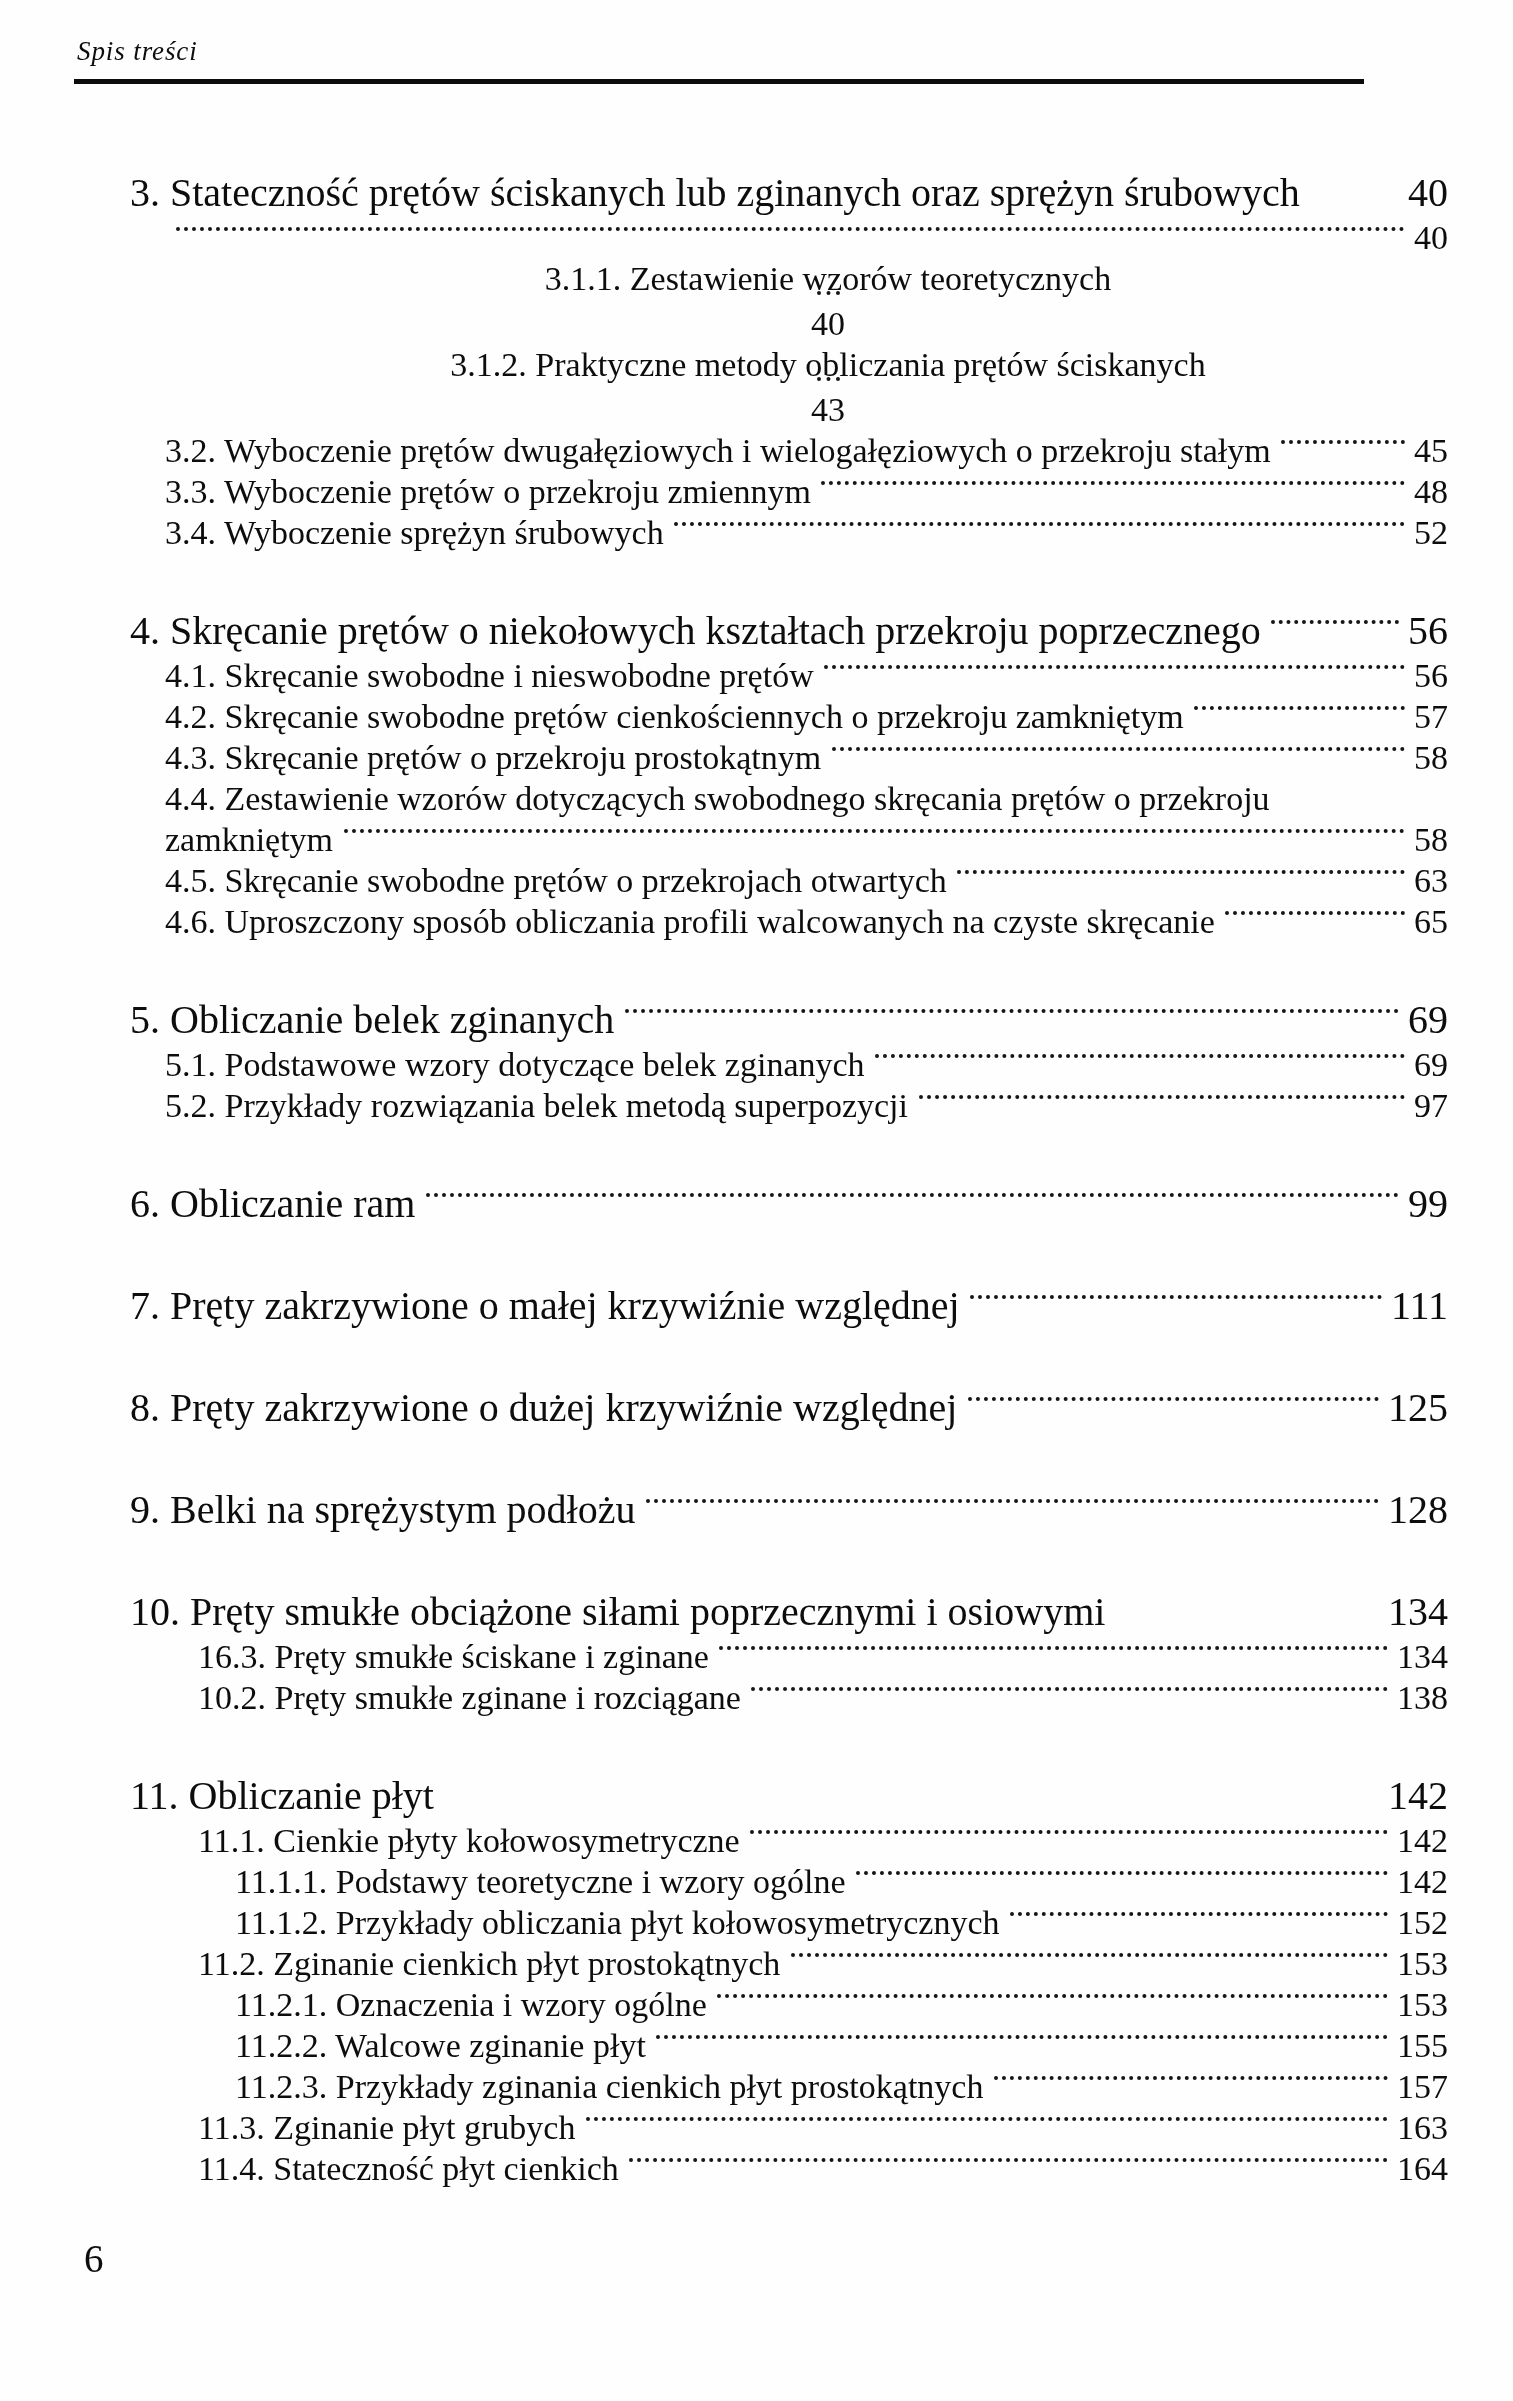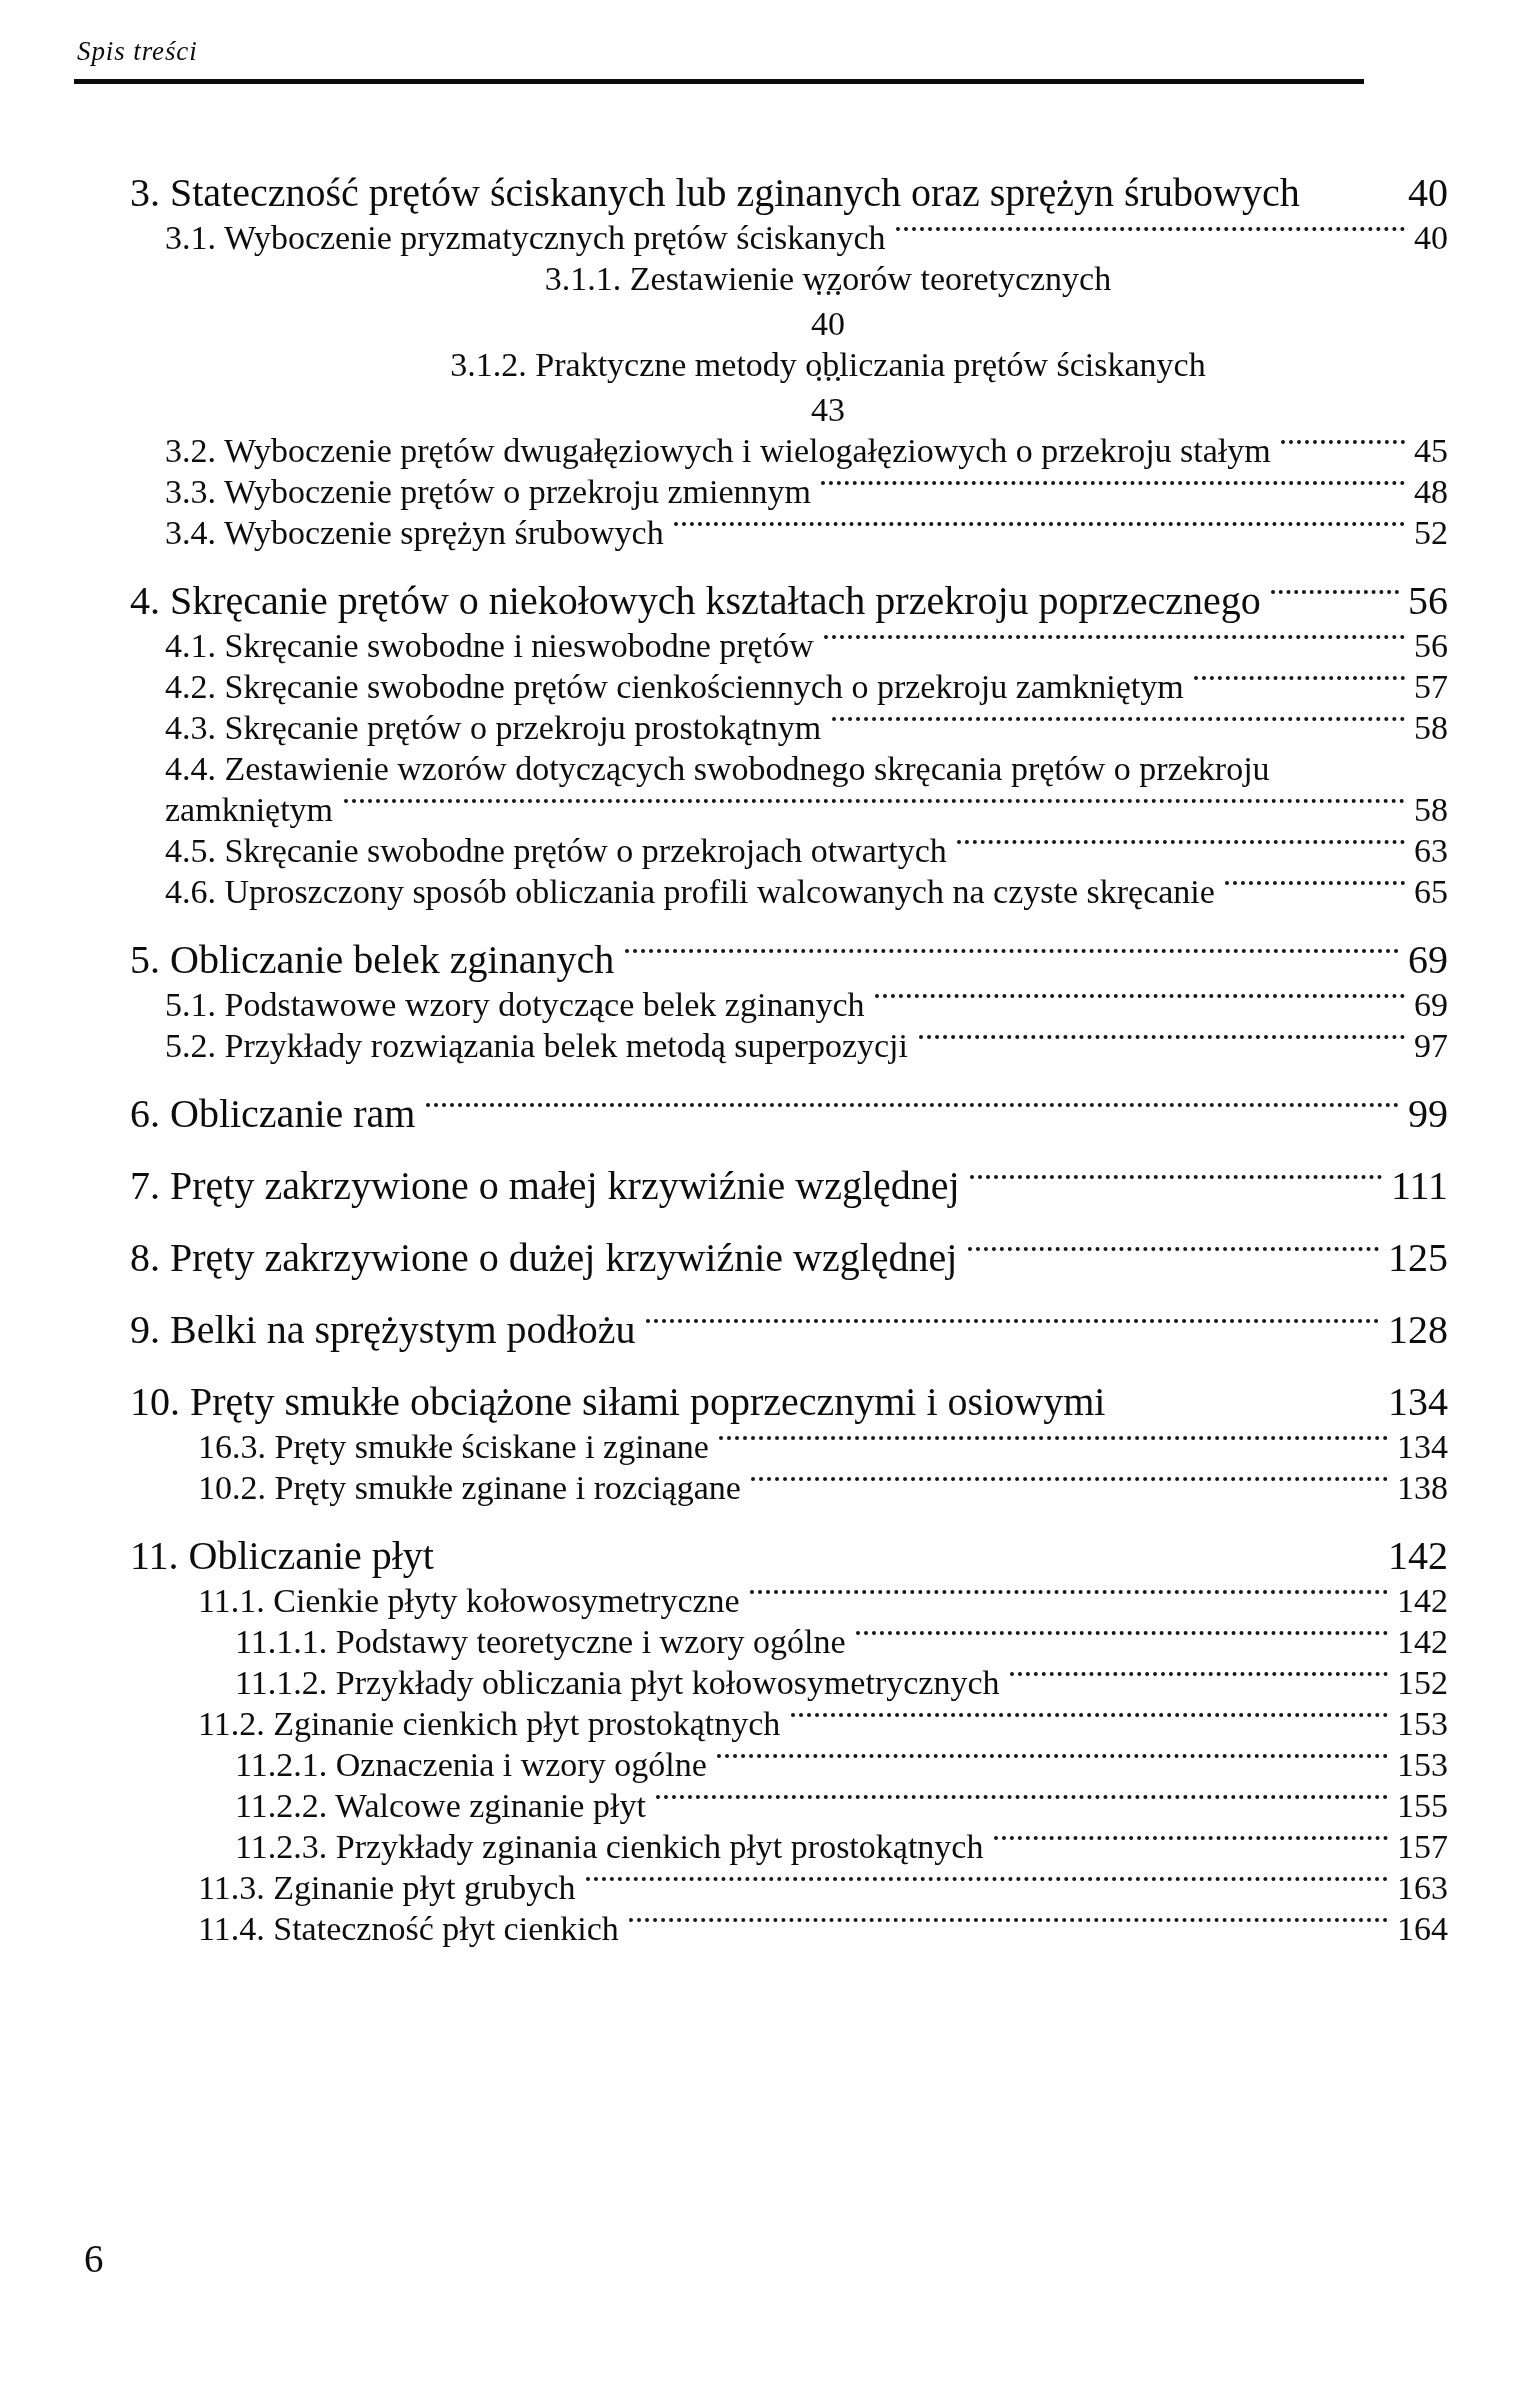--- a/index.html
+++ b/index.html
@@ -32,21 +32,21 @@
   .toc { padding: 84px 66px 0 0; }
   .row {
     display: flex;
     align-items: center;
     font-size: 34px;
     line-height: 41px;
   }
   .row.chapter {
     font-size: 40px;
     line-height: 49px;
-    margin-top: 23px;
+    margin-top: 53px;
   }
   .row.chapter.first { margin-top: 0; }
   .l1  { padding-left: 130px; }
   .l2  { padding-left: 165px; }
   .l3  { padding-left: 208px; flex-direction: column; }
   .l2w { padding-left: 198px; }
   .l3w { padding-left: 235px; }
   .txt { flex: 0 1 auto; }
   .dots {
     flex: 1 1 auto;
@@ -75,21 +75,20 @@
     <div class="rule"></div>
   </header>
 
   <main class="toc">
       <div class="row l1 chapter first">
         <span class="txt">3. Stateczność prętów ściskanych lub zginanych oraz sprężyn śrubowych</span>
         <span class="spacer"></span>
         <span class="pg">40</span>
       </div>
       <div class="row l2">
-        <span class="txt">3.1. Wyboczenie pryzmatycznych prętów ściskanych</span>
         <span class="dots"></span>
         <span class="pg">40</span>
       </div>
       <div class="row l3">
         <span class="txt">3.1.1. Zestawienie wzorów teoretycznych</span>
         <span class="dots"></span>
         <span class="pg">40</span>
       </div>
       <div class="row l3">
         <span class="txt">3.1.2. Praktyczne metody obliczania prętów ściskanych</span>

